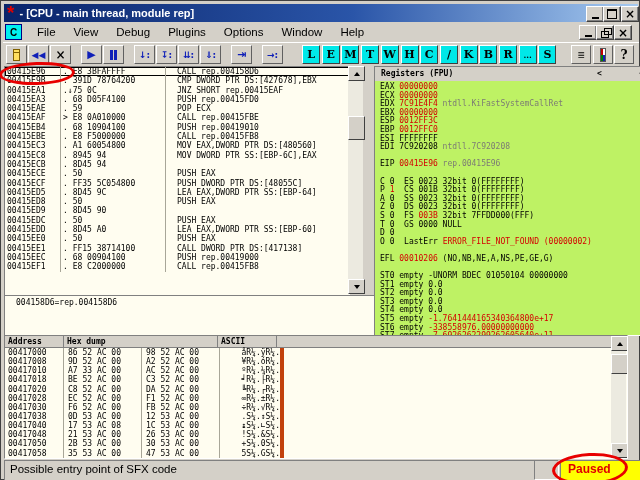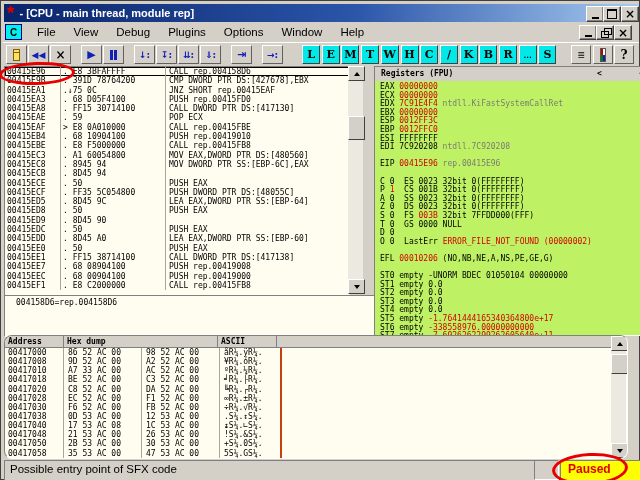--- a/index.html
+++ b/index.html
@@ -40,48 +40,48 @@
   .colors-icon{width:12px;height:12px;border:1px solid #555;
     background:conic-gradient(#fff 0 25%,#1020B8 0 50%,#008000 0 75%,#C00000 0);}
   .list-icon{font-size:12px;font-weight:bold;color:#000;}
   
   .pane{position:absolute;background:#FFFDF0;border:1px solid;border-color:#808080 #fff #fff #808080;overflow:hidden;}
   .mono{font-family:"DejaVu Sans Mono",monospace;font-size:8px;color:#000;}
   #disasm{left:3px;top:65px;width:344px;height:228px;}
   .drow{display:flex;line-height:9.3px;height:9.3px;white-space:pre;}
   .d-addr{width:53px;padding-left:2px;border-right:1px solid #A8A698;flex:none;}
   .d-bytes{width:102px;padding-left:2px;border-right:1px solid #A8A698;flex:none;}
-  .d-instr{padding-left:3px;flex:1;}
+  .d-instr{padding-left:3px;flex:1;margin-left:8px;}
   .sel{box-shadow:inset 0 0 0 1px #000;}
   
   .sb{position:absolute;background:#ECEAE0;}
   .sbbtn{position:absolute;left:0;width:15px;height:13px;background:#D4D0C8;border:1px solid;
     border-color:#fff #404040 #404040 #fff;display:flex;align-items:center;justify-content:center;}
   .arr-up{width:0;height:0;border-left:3px solid transparent;border-right:3px solid transparent;border-bottom:4px solid #000;}
   .arr-dn{width:0;height:0;border-left:3px solid transparent;border-right:3px solid transparent;border-top:4px solid #000;}
   .thumb{position:absolute;left:0;width:15px;background:#D4D0C8;border:1px solid;border-color:#fff #404040 #404040 #fff;}
   #disasm-sb{left:347px;top:65px;width:15px;height:228px;}
   
   #infopane{left:3px;top:294px;width:359px;height:38px;padding:2px 0 0 11px;}
   
   #regs{left:373px;top:65px;width:271px;height:268px;background:#D4D0C8;}
   #reg-header{height:13px;background:#D4D0C8;border-bottom:1px solid #808080;position:relative;
     font-weight:bold;padding:2px 0 0 6px;}
   #reg-body{position:absolute;left:0;top:14px;right:0;bottom:0;background:#bef264;padding:2px 0 0 5px;overflow:hidden;}
   .rline{line-height:8.6px;height:8.6px;white-space:pre;}
   .c-k{color:#000;} .c-r{color:#D40000;} .c-g{color:#7C7C74;}
   .hint{position:absolute;top:2px;font-weight:bold;}
   
-  #dump{left:3px;top:334px;width:622px;height:122px;border-radius:8px;}
+  #dump{left:3px;top:334px;width:622px;height:122px;}
   #dump-header{display:flex;height:11px;background:#D4D0C8;border-bottom:1px solid #808080;font-weight:bold;white-space:pre;}
   .dh{padding:1px 0 0 3px;border-right:1px solid #808080;flex:none;}
   .mrow{display:flex;line-height:9.15px;height:9.15px;white-space:pre;}
   .m-addr{width:55px;padding:0 0 0 3px;border-right:1px solid #A8A698;flex:none;}
   .m-hex{width:73px;padding-left:4px;border-right:1px solid #A8A698;flex:none;}
-  .m-ascii{padding-left:4px;flex:none;width:56px;border-right:2px solid #c2410c;}
+  .m-ascii{padding-left:4px;flex:none;width:56px;border-right:4px solid #c2410c;text-align:right;}
   #dump-sb{position:absolute;right:1px;top:0;width:15px;bottom:0;background:#ECEAE0;}
   
   .statuscell{position:absolute;top:459px;height:18px;background:#D4D0C8;border:1px solid;
     border-color:#808080 #fff #fff #808080;font-size:11.5px;color:#000;}
   #status-msg{left:3px;width:527px;padding:2px 0 0 5px;}
   #status-mid{left:533px;width:23px;}
   #status-paused{left:559px;width:76px;background:#FFFF00;color:#E00000;font-weight:bold;
     font-size:12px;padding:1px 0 0 7px;}
   
   .ann{position:absolute;border:3px solid #E80000;border-radius:50%;background:transparent;z-index:50;}
@@ -185,38 +185,36 @@
       <button class="tbtn" style="left: 611px; width: 20px;">
         <span class="kglyph">?</span>
       </button>
     </div>
 
   <div class="pane mono" id="disasm">
       <div class="drow sel"><span class="d-addr">00415E96</span><span class="d-bytes">. E8 3BFAFFFF</span><span class="d-instr">CALL rep.004158D6</span></div>
       <div class="drow"><span class="d-addr">00415E9B</span><span class="d-bytes">. 391D 78764200</span><span class="d-instr">CMP DWORD PTR DS:[427678],EBX</span></div>
       <div class="drow"><span class="d-addr">00415EA1</span><span class="d-bytes">.↓75 0C</span><span class="d-instr">JNZ SHORT rep.00415EAF</span></div>
       <div class="drow"><span class="d-addr">00415EA3</span><span class="d-bytes">. 68 D05F4100</span><span class="d-instr">PUSH rep.00415FD0</span></div>
-      <div class="drow"><span class="d-addr">00415EA8</span><span class="d-bytes">. FF15 30714100</span><span class="d-instr">CALL DWORD PTR DS:[417130]</span></div>
       <div class="drow"><span class="d-addr">00415EAE</span><span class="d-bytes">. 59</span><span class="d-instr">POP ECX</span></div>
       <div class="drow"><span class="d-addr">00415EAF</span><span class="d-bytes">&gt; E8 0A010000</span><span class="d-instr">CALL rep.00415FBE</span></div>
       <div class="drow"><span class="d-addr">00415EB4</span><span class="d-bytes">. 68 10904100</span><span class="d-instr">PUSH rep.00419010</span></div>
       <div class="drow"><span class="d-addr">00415EBE</span><span class="d-bytes">. E8 F5000000</span><span class="d-instr">CALL rep.00415FB8</span></div>
       <div class="drow"><span class="d-addr">00415EC3</span><span class="d-bytes">. A1 60054800</span><span class="d-instr">MOV EAX,DWORD PTR DS:[480560]</span></div>
       <div class="drow"><span class="d-addr">00415EC8</span><span class="d-bytes">. 8945 94</span><span class="d-instr">MOV DWORD PTR SS:[EBP-6C],EAX</span></div>
       <div class="drow"><span class="d-addr">00415ECB</span><span class="d-bytes">. 8D45 94</span></div>
       <div class="drow"><span class="d-addr">00415ECE</span><span class="d-bytes">. 50</span><span class="d-instr">PUSH EAX</span></div>
       <div class="drow"><span class="d-addr">00415ECF</span><span class="d-bytes">. FF35 5C054800</span><span class="d-instr">PUSH DWORD PTR DS:[48055C]</span></div>
       <div class="drow"><span class="d-addr">00415ED5</span><span class="d-bytes">. 8D45 9C</span><span class="d-instr">LEA EAX,DWORD PTR SS:[EBP-64]</span></div>
       <div class="drow"><span class="d-addr">00415ED8</span><span class="d-bytes">. 50</span><span class="d-instr">PUSH EAX</span></div>
       <div class="drow"><span class="d-addr">00415ED9</span><span class="d-bytes">. 8D45 90</span></div>
       <div class="drow"><span class="d-addr">00415EDC</span><span class="d-bytes">. 50</span><span class="d-instr">PUSH EAX</span></div>
       <div class="drow"><span class="d-addr">00415EDD</span><span class="d-bytes">. 8D45 A0</span><span class="d-instr">LEA EAX,DWORD PTR SS:[EBP-60]</span></div>
       <div class="drow"><span class="d-addr">00415EE0</span><span class="d-bytes">. 50</span><span class="d-instr">PUSH EAX</span></div>
       <div class="drow"><span class="d-addr">00415EE1</span><span class="d-bytes">. FF15 38714100</span><span class="d-instr">CALL DWORD PTR DS:[417138]</span></div>
-      <div class="drow"><span class="d-addr">00415EE7</span><span class="d-bytes">. 68 08904100</span><span class="d-instr">PUSH rep.00419008</span></div>
       <div class="drow"><span class="d-addr">00415EEC</span><span class="d-bytes">. 68 00904100</span><span class="d-instr">PUSH rep.00419000</span></div>
       <div class="drow"><span class="d-addr">00415EF1</span><span class="d-bytes">. E8 C2000000</span><span class="d-instr">CALL rep.00415FB8</span></div>
     </div>
   <div class="sb" id="disasm-sb">
     <div class="sbbtn" style="top:0;">
         <div class="arr-up"></div>
       </div>
     <div class="thumb" style="top:50px;height:22px;"></div>
     <div class="sbbtn" style="bottom:0;top:auto;">
         <div class="arr-dn"></div>

